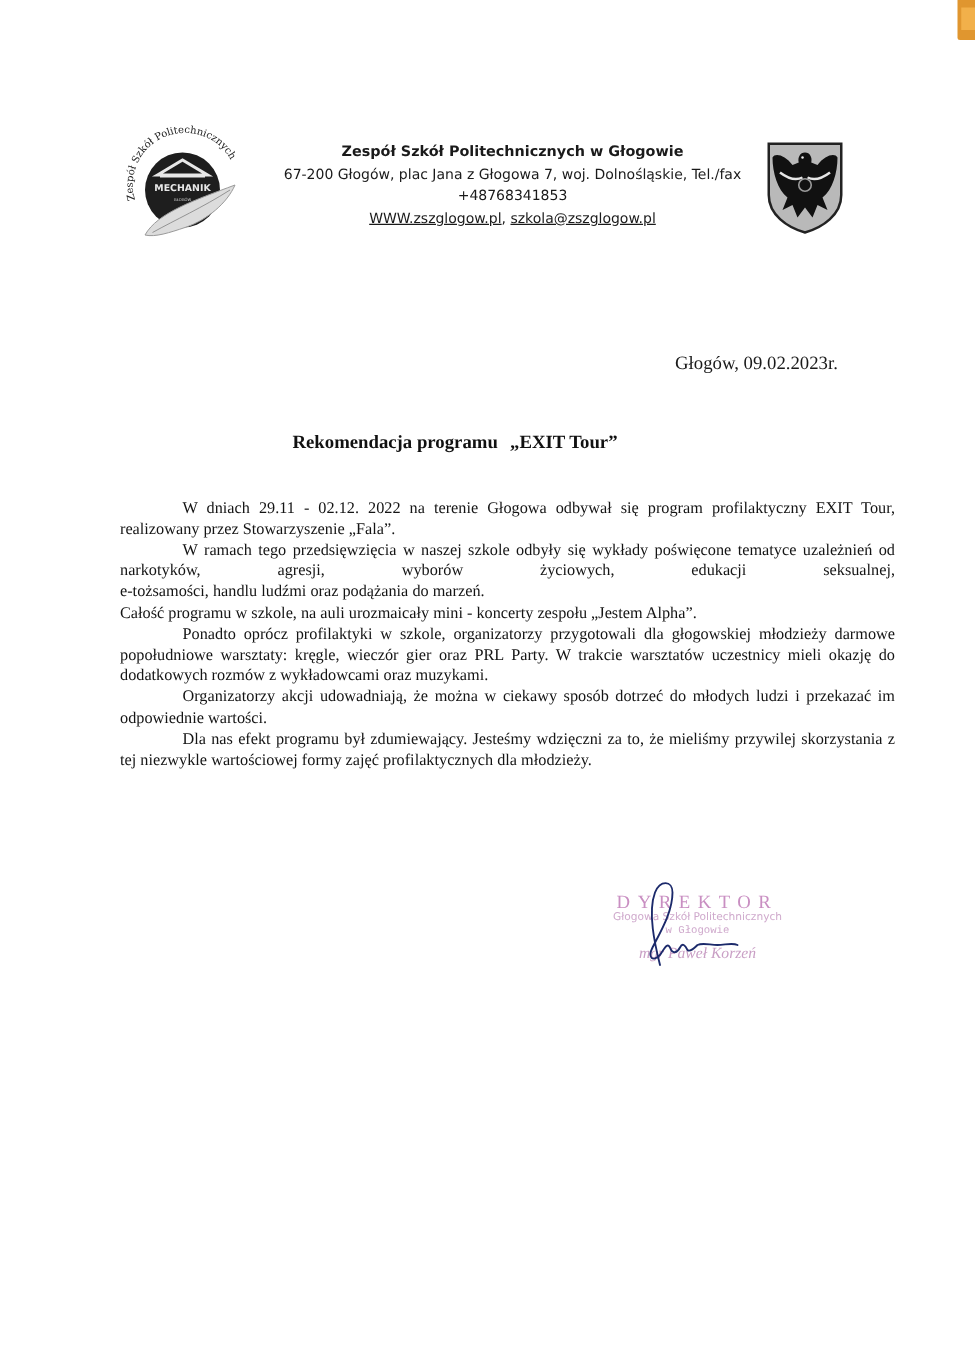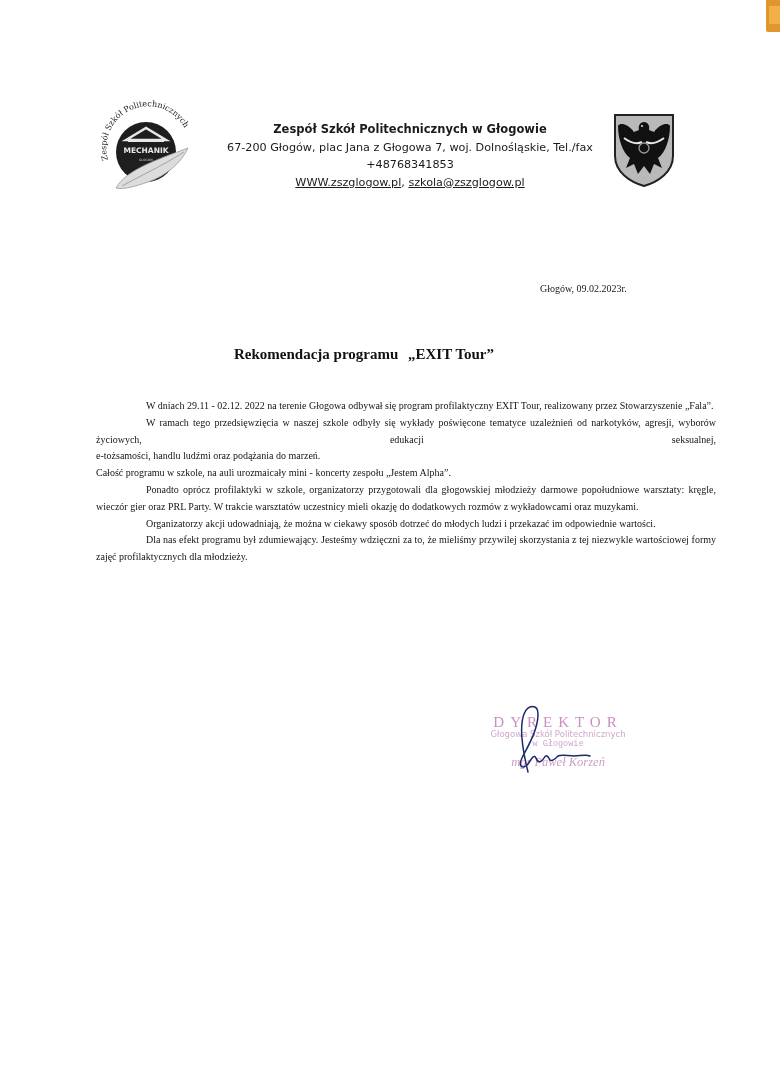--- a/index.html
+++ b/index.html
@@ -6,28 +6,28 @@
     body { width: 780px; height: 1089px; position: relative; overflow: hidden; }
     .page { position: absolute; left: 0; top: 0; width: 780px; height: 1089px; background: #ffffff; }
 
     .corner-tab { position: absolute; left: 766px; top: 0; width: 14px; height: 32px; background: #e0962f; border-bottom-left-radius: 2px; }
     .corner-tab::after { content: ""; position: absolute; left: 3px; top: 6px; width: 11px; height: 18px; background: #f2b04a; }
 
     .logo-left { position: absolute; left: 96px; top: 100px; width: 110px; height: 100px; }
     .crest { position: absolute; left: 612px; top: 112px; width: 64px; height: 76px; }
 
     .header { position: absolute; left: 200px; top: 113px; width: 420px; text-align: center; font-family: "DejaVu Sans", sans-serif; font-size: 11.2px; line-height: 17.5px; color: #1a1a1a; }
-    .header .name { font-weight: bold; font-size: 11.5px; margin-top: 8px; }
+    .header .name { font-weight: bold; font-size: 11.5px; }
     .header .u { text-decoration: underline; }
 
-    .date { position: absolute; left: 540px; top: 283px; font-family: "Liberation Serif", serif; font-size: 10px; color: #1a1a1a; }
+    .date { position: absolute; left: 540px; top: 283px; font-family: "Liberation Serif", serif; font-size: 15px; color: #1a1a1a; }
     .title { position: absolute; left: 0; width: 728px; top: 346px; text-align: center; font-family: "Liberation Serif", serif; font-weight: bold; font-size: 15px; color: #111; }
     .title span { margin-left: 6px; }
 
-    .body { position: absolute; left: 96px; top: 398px; width: 620px; font-family: "Liberation Serif", serif; font-size: 10px; line-height: 16.8px; color: #141414; }
+    .body { position: absolute; left: 96px; top: 398px; width: 620px; font-family: "Liberation Serif", serif; font-size: 13px; line-height: 16.8px; color: #141414; }
     .body p { margin: 0; text-align: justify; }
     .body .ind { text-indent: 50px; }
 
     .stamp { position: absolute; left: 478px; top: 714px; width: 160px; font-family: "Liberation Serif", serif; color: #c9a0c6; text-align: center; }
     .stamp .t1 { font-size: 15px; letter-spacing: 6px; color: #c98fc2; }
     .stamp .t2 { font-family: "DejaVu Sans", sans-serif; font-size: 8.5px; color: #cfa9cc; margin-top: -2px; }
     .stamp .t3 { font-family: Liberation Mono, monospace; font-size: 8.5px; color: #cfa9cc; }
     .stamp .t4 { font-style: italic; font-size: 12.5px; margin-top: 6px; color: #c99fc5; }
     .signature { position: absolute; left: 498px; top: 700px; width: 110px; height: 80px; }
   </style>

